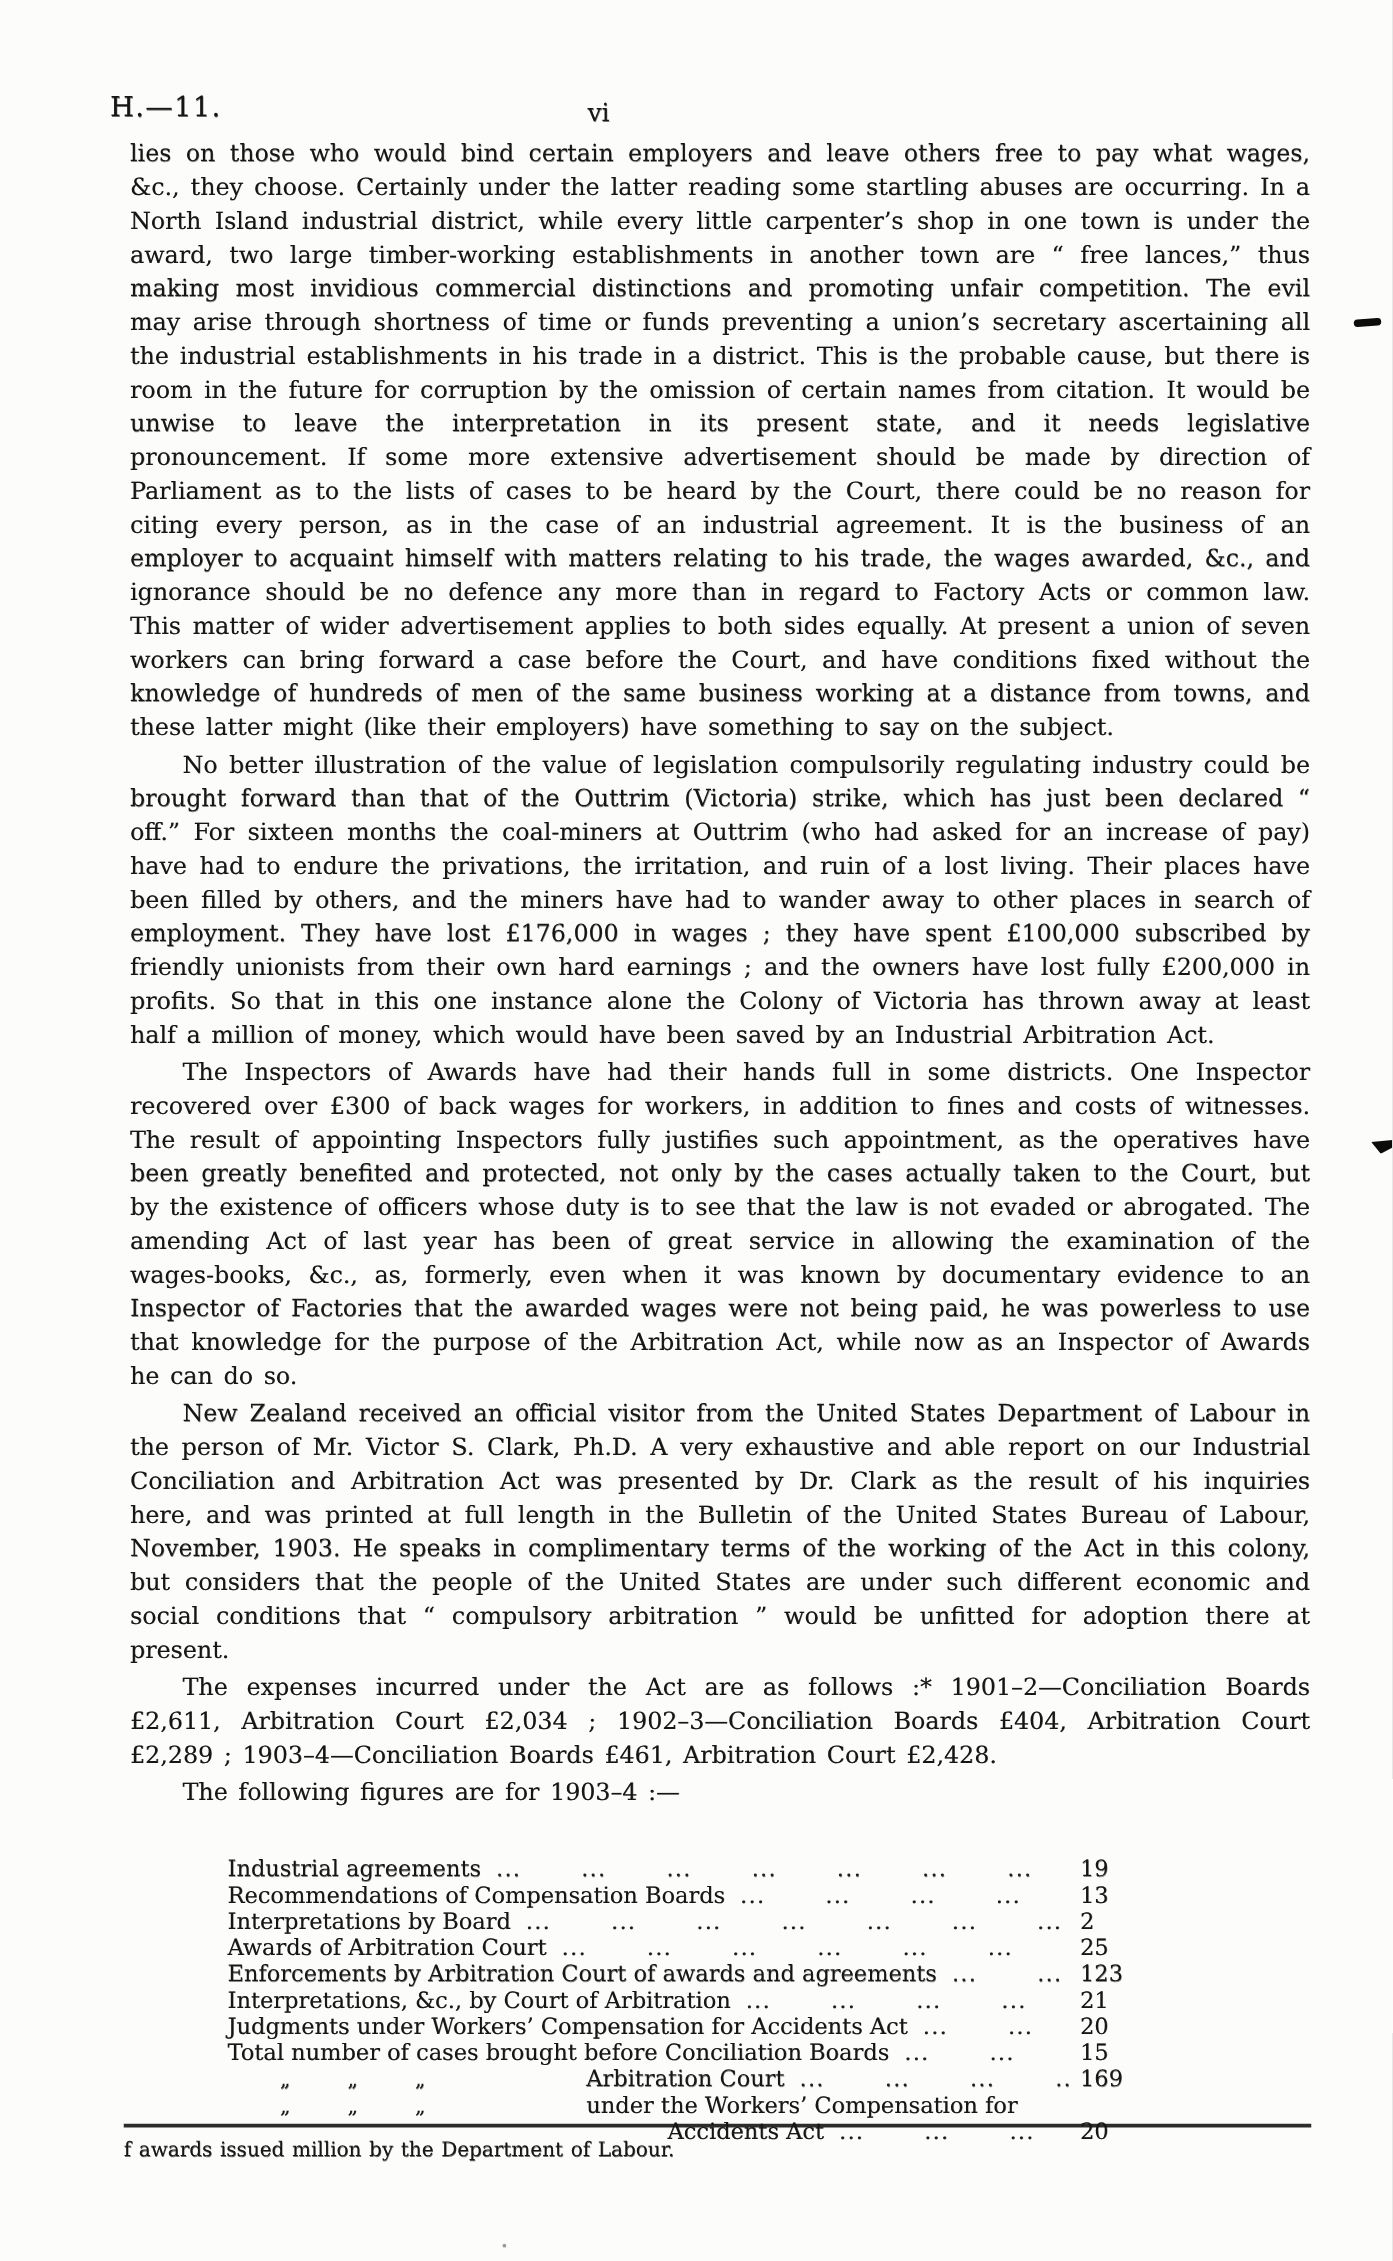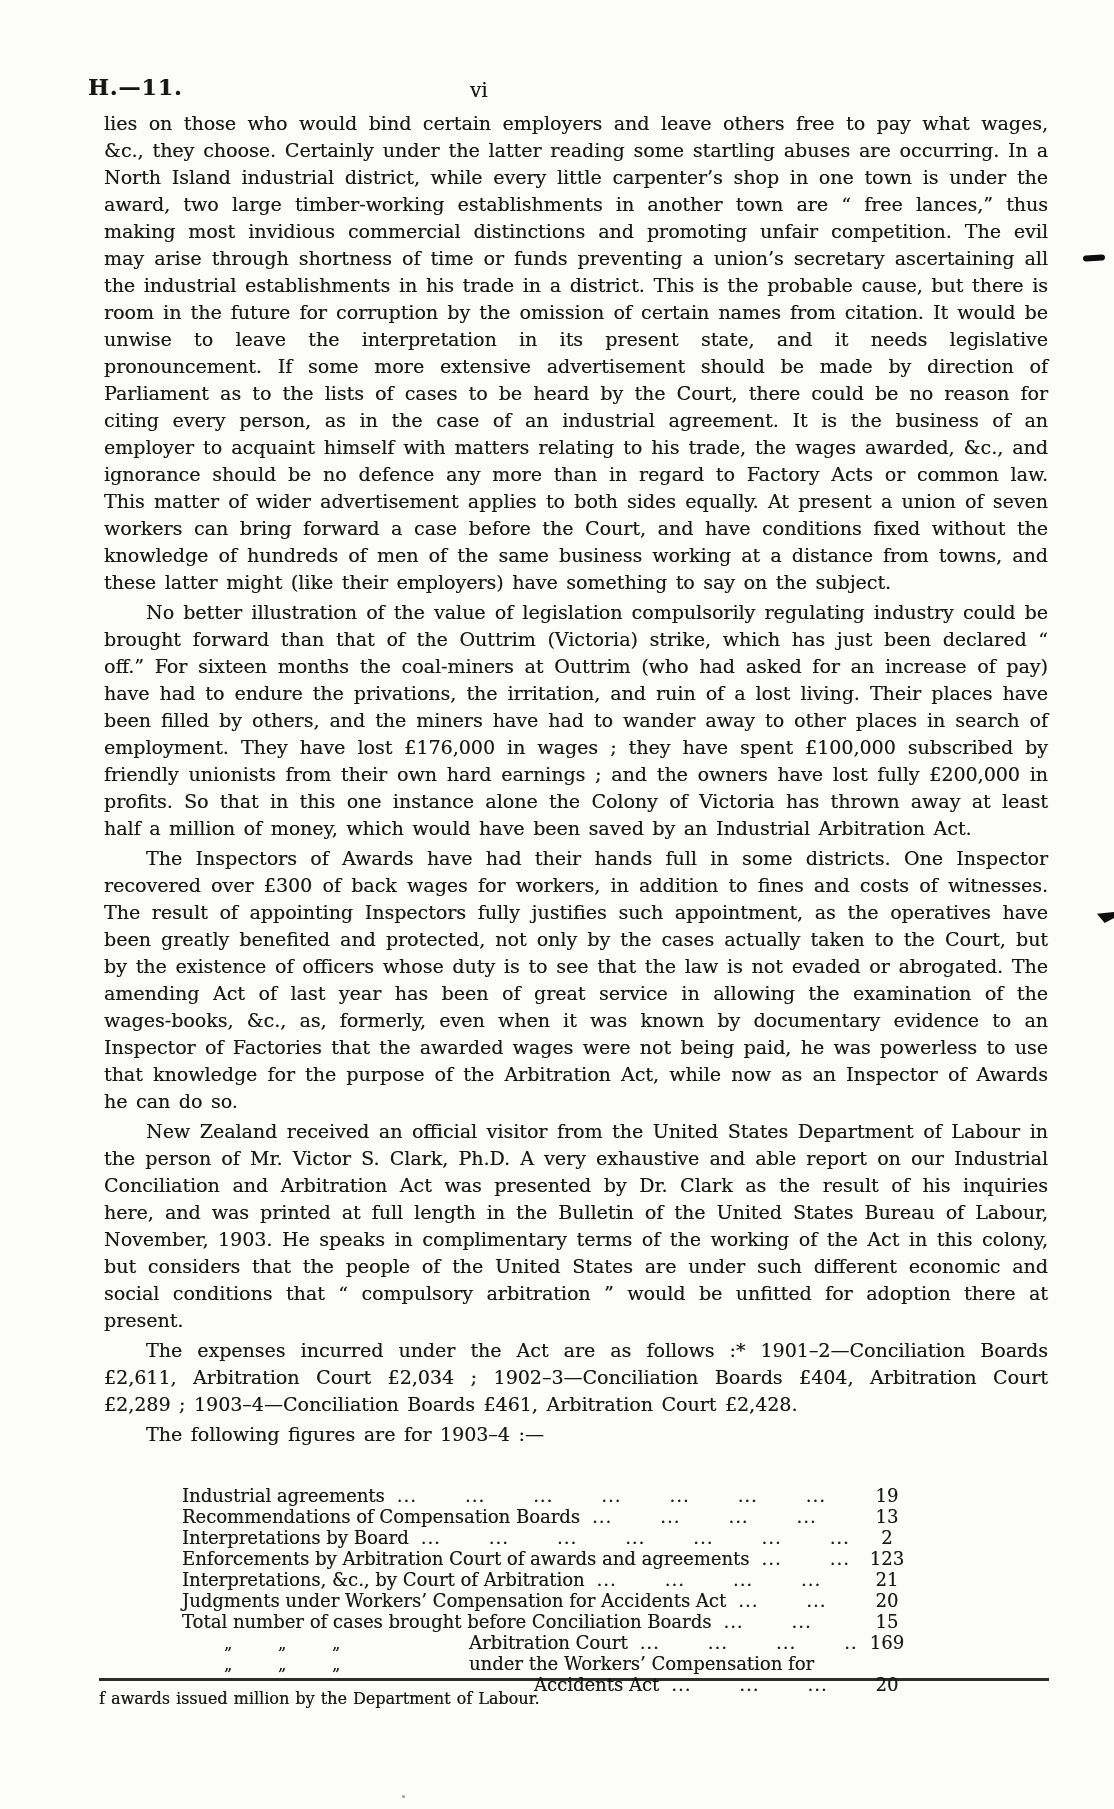--- a/index.html
+++ b/index.html
@@ -8,21 +8,21 @@
     width:1114px; height:1809px;
     margin:0 auto;
     background:#fcfcfb;
     color:#161616;
     font-family:"DejaVu Serif", serif;
     overflow:hidden;
   }
   
   .report-no {
     position:absolute; left:88px; top:74px;
-    font-size:22px; font-weight:bold; letter-spacing:1px;
+    font-size:22px; font-weight:normal; letter-spacing:1px;
     text-shadow:0.4px 0.4px 0 rgba(10,10,10,0.6);
   }
   .page-no {
     position:absolute; left:470px; top:78px;
     font-size:20px;
     text-shadow:0.3px 0.3px 0 rgba(10,10,10,0.55);
     text-align:center;
   }
   
   .body-text {
@@ -46,21 +46,21 @@
   .t-row { display:flex; align-items:baseline; height:21px; }
   .t-label { white-space:nowrap; flex-shrink:0;margin-top:28px; }
   .leader {
     flex:1 1 auto; overflow:hidden; white-space:pre;
     margin:0 6px 0 12px; color:#1d1d1d;
   }
   .leader::after {
     content:"...\2003\2003\2002...\2003\2003\2002...\2003\2003\2002...\2003\2003\2002...\2003\2003\2002...\2003\2003\2002...\2003\2003\2002...\2003\2003\2002...\2003\2003\2002...\2003\2003\2002...";
     letter-spacing:1px;
   }
-  .t-value { width:46px; flex-shrink:0; text-align:center; }
+  .t-value { width:46px; flex-shrink:0; text-align:left; }
   .dittos { display:flex; width:287px; flex-shrink:0; font-size:16px; }
   .dittos .d { width:14px; }
   .dittos .d1 { margin-left:42px; }
   .dittos .d2 { margin-left:40px; }
   .dittos .d3 { margin-left:40px; }
   .spacer-acc { width:352px; flex-shrink:0; }
   
   .footnote-rule {
     margin:11px 0 7px -5px; width:950px; height:0;
     border-top:3px solid #2c2c2c;
@@ -122,20 +122,25 @@
         <span class="leader"></span>
         <span class="t-value">13</span>
       </div>
 
       <div class="t-row">
         <span class="t-label">Interpretations by Board</span>
         <span class="leader"></span>
         <span class="t-value">2</span>
       </div>
 
+      <div class="t-row">
+        <span class="t-label">Awards of Arbitration Court</span>
+        <span class="leader"></span>
+        <span class="t-value">25</span>
+      </div>
 
       <div class="t-row">
         <span class="t-label">Enforcements by Arbitration Court of awards and agreements</span>
         <span class="leader"></span>
         <span class="t-value">123</span>
       </div>
 
       <div class="t-row">
         <span class="t-label">Interpretations, &amp;c., by Court of Arbitration</span>
         <span class="leader"></span>

